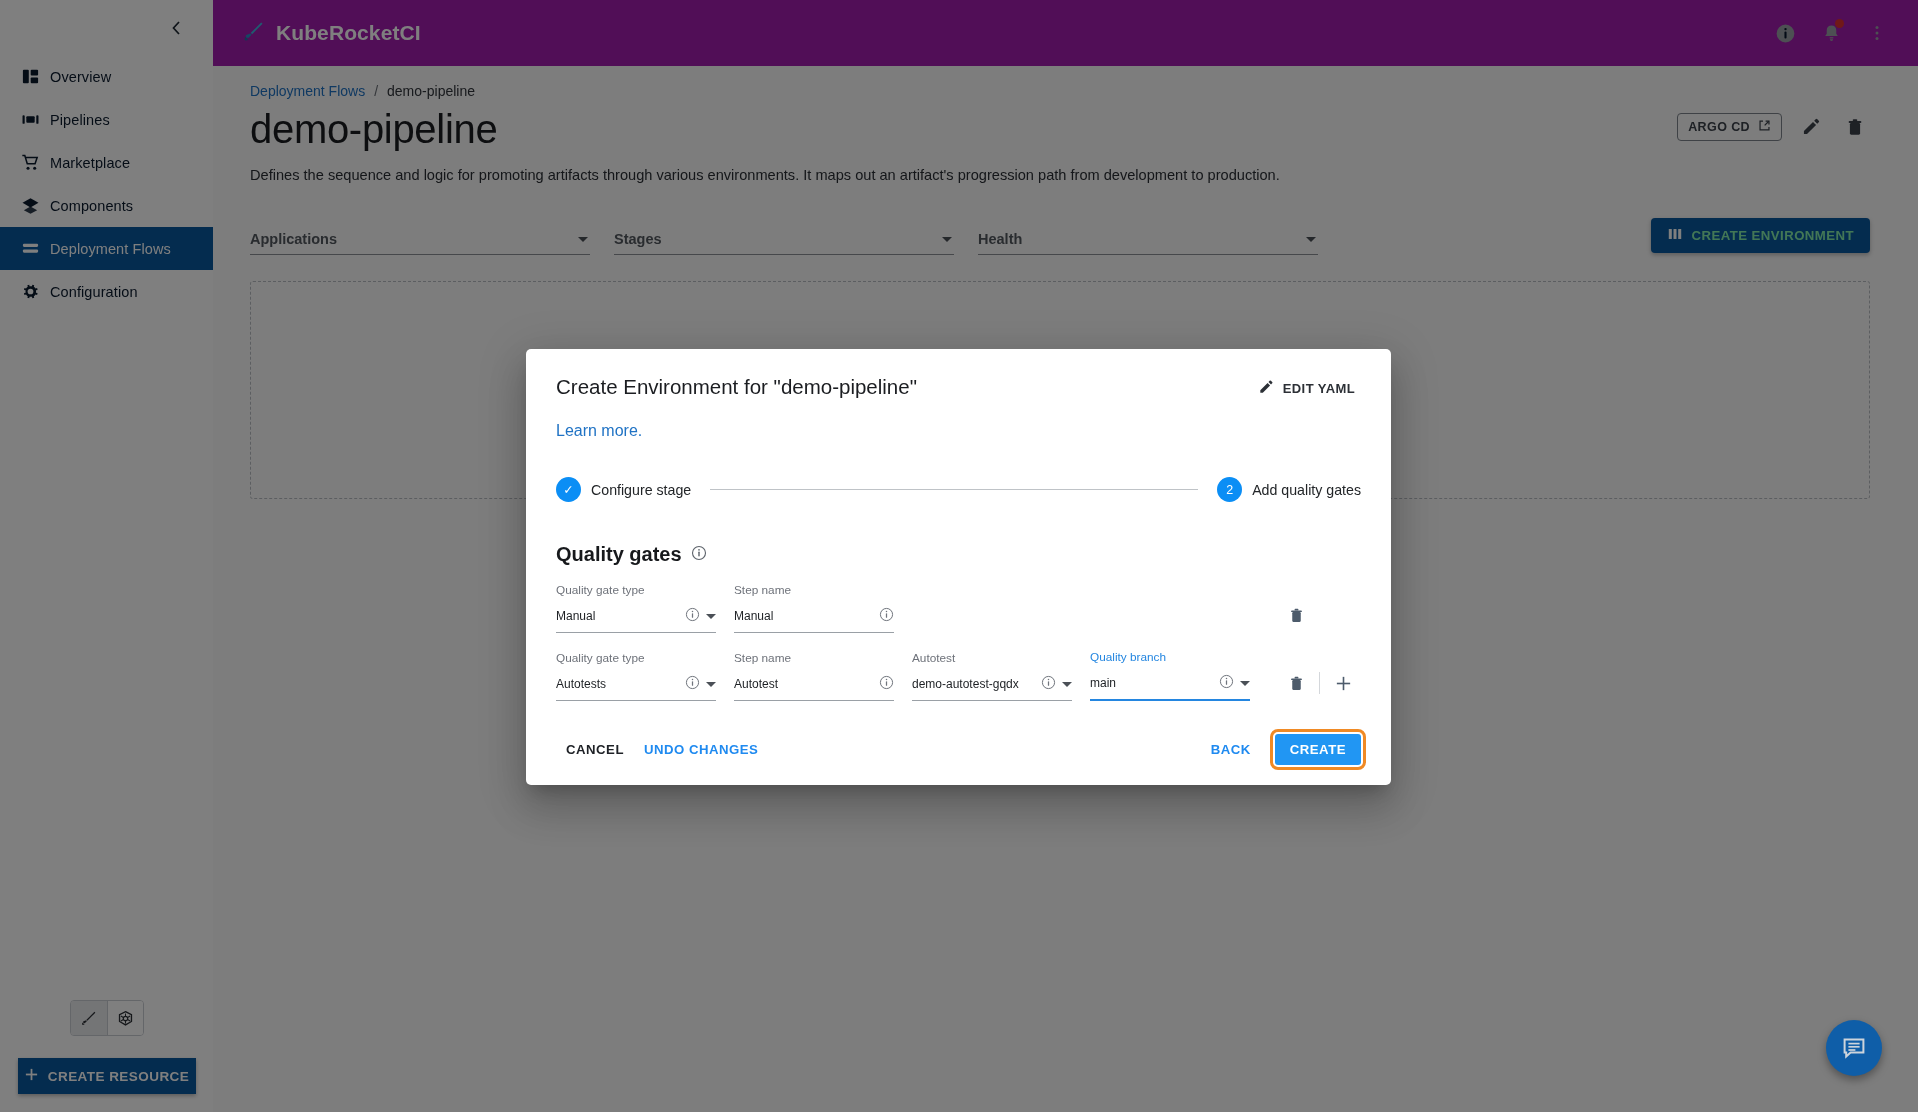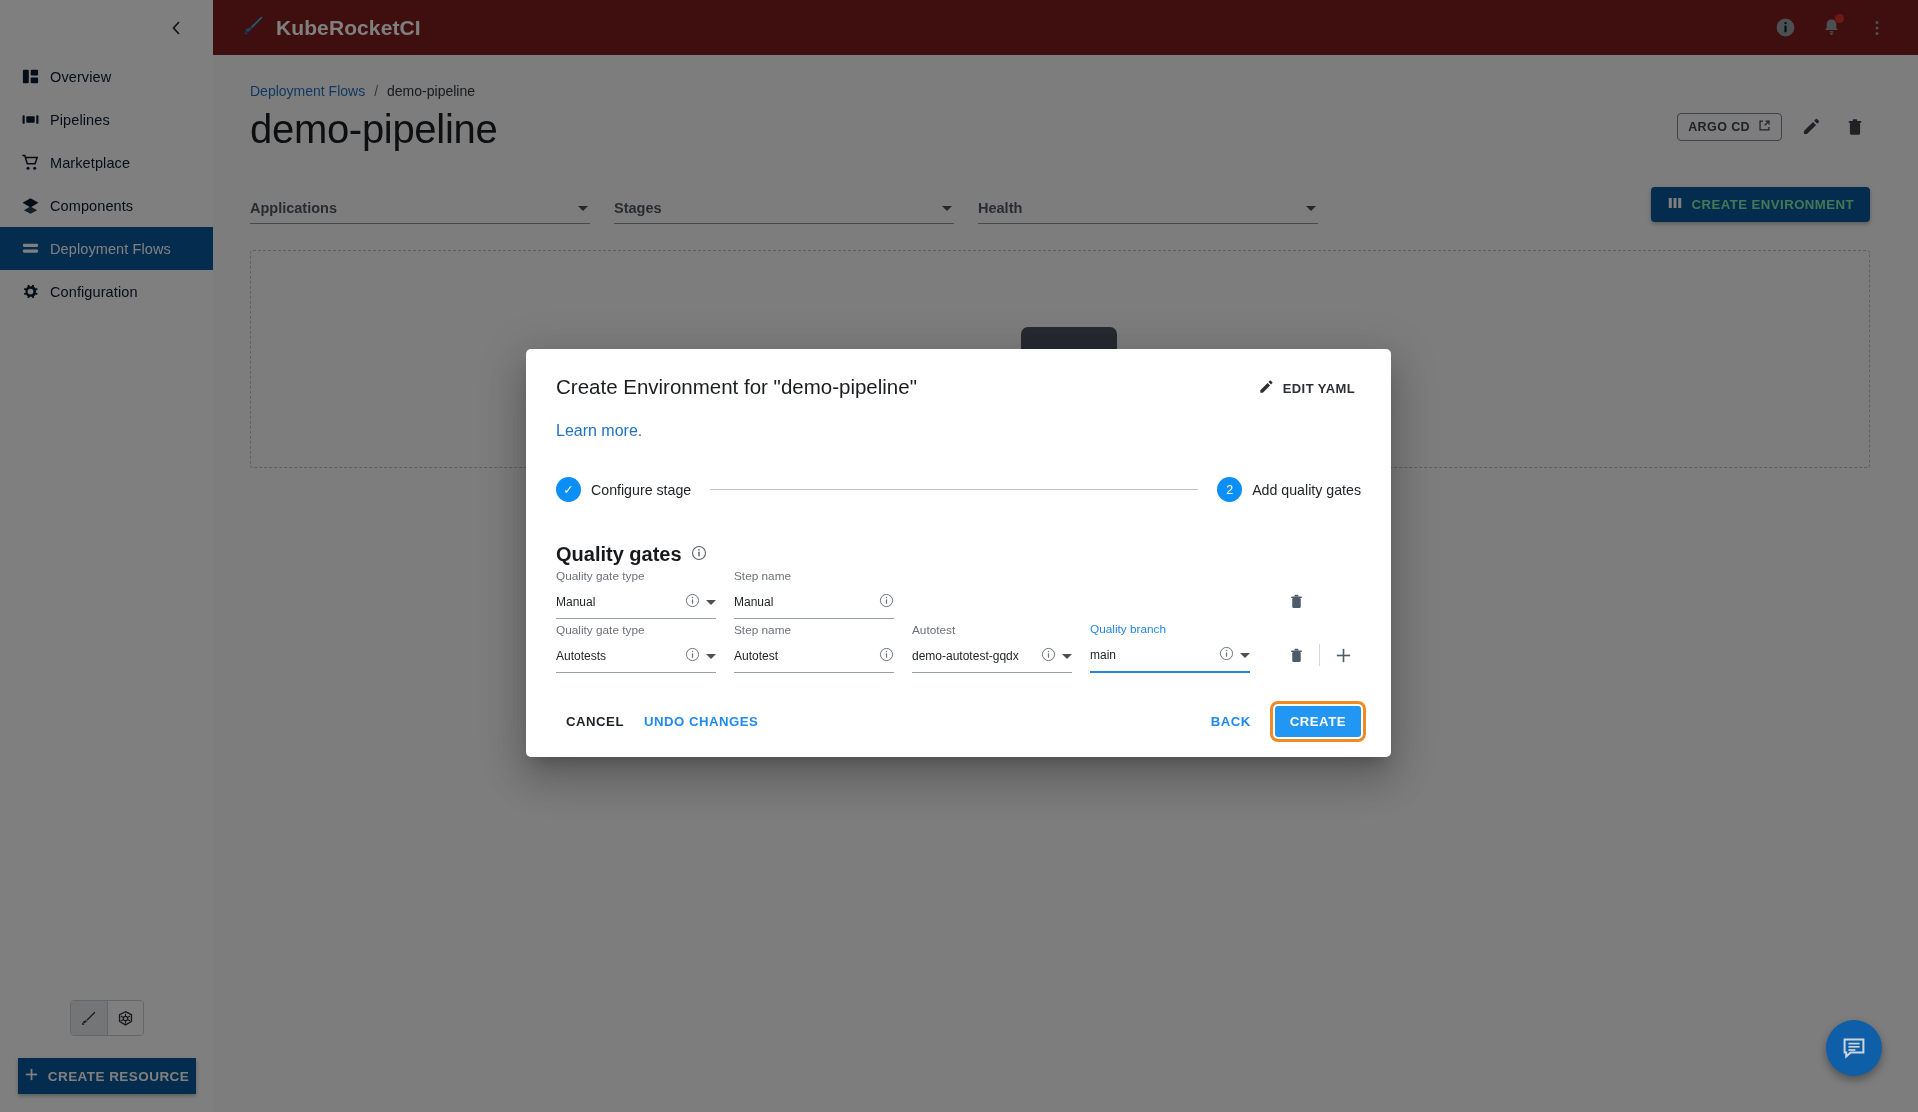--- a/index.html
+++ b/index.html
@@ -81,22 +81,22 @@
     display: flex; align-items: center; justify-content: center;
     gap: 9px;
     border-radius: 0; cursor: pointer;
     font-size: 13.5px; font-weight: 600; letter-spacing: .45px;
     box-shadow: 0 2px 4px rgba(0,0,0,.28);
   }
 
   
   #appbar {
     position: absolute; left: 213px; top: 0;
-    width: 1705px; height: 55px;
-    background: #7f1d1d;
+    width: 1705px; height: 66px;
+    background: #a21caf;
     display: flex; align-items: center;
     z-index: 6;
   }
   #brand { display: flex; align-items: center; gap: 11px; margin-left: 29px; }
   #brand-text {
     color: #fff; font-size: 21px; font-weight: 700; letter-spacing: .1px;
   }
   #appbar-actions {
     margin-left: auto; display: flex; align-items: center; gap: 16px;
     padding-right: 26px;
@@ -196,21 +196,21 @@
     background: #0b8ef5; color: #fff;
     display: flex; align-items: center; justify-content: center;
     font-size: 12.5px;
   }
   .step-label { font-size: 14.2px; color: #222528; }
   .step-line { flex: 1; height: 1px; background: #bfc3c7; margin: 0 19px; }
 
   #qg-title-row { display: flex; align-items: center; gap: 9px; margin-top: 41px; }
   #qg-title { font-size: 20px; font-weight: 700; color: #17191c; }
 
-  .qg-row { display: flex; align-items: flex-end; margin-top: 3px; }
+  .qg-row { display: flex; align-items: flex-end; margin-top: 17px; }
   .field { width: 160px; margin-right: 18px; }
   .field .lbl { font-size: 11.8px; color: #6e727a; margin-bottom: 6px; display: block; }
   .field .lbl.focused { color: #2486e0; }
   .field .ctl {
     display: flex; align-items: center; gap: 6px;
     border-bottom: 1px solid #9aa0a6;
     height: 30px; padding-bottom: 3px;
   }
   .field .ctl.focused { border-bottom: 2px solid #2486e0; height: 31px; }
   .field .val {
@@ -421,20 +421,21 @@
         <div class="icon-btn">
           <svg width="20" height="20" viewBox="0 0 22 22" aria-hidden="true">
             <rect x="5.4" y="6.6" width="11.2" height="12.8" rx="1.4" fill="#3c424b"></rect>
             <rect x="4" y="4.4" width="14" height="2.2" rx="1" fill="#3c424b"></rect>
             <rect x="8.5" y="2.4" width="5" height="2.2" rx="1" fill="#3c424b"></rect>
           </svg>
         </div>
       </div>
     </div>
 
+    <p id="page-desc">Defines the sequence and logic for promoting artifacts through various environments. It maps out an artifact's progression path from development to production.</p>
 
     <div id="filters-row">
       <div id="filters" style="display:flex;font-weight:bold;">
           <div class="filter">
             <span class="fl">Applications</span>
             <span class="caret"></span>
           </div>
           <div class="filter">
             <span class="fl">Stages</span>
             <span class="caret"></span>

